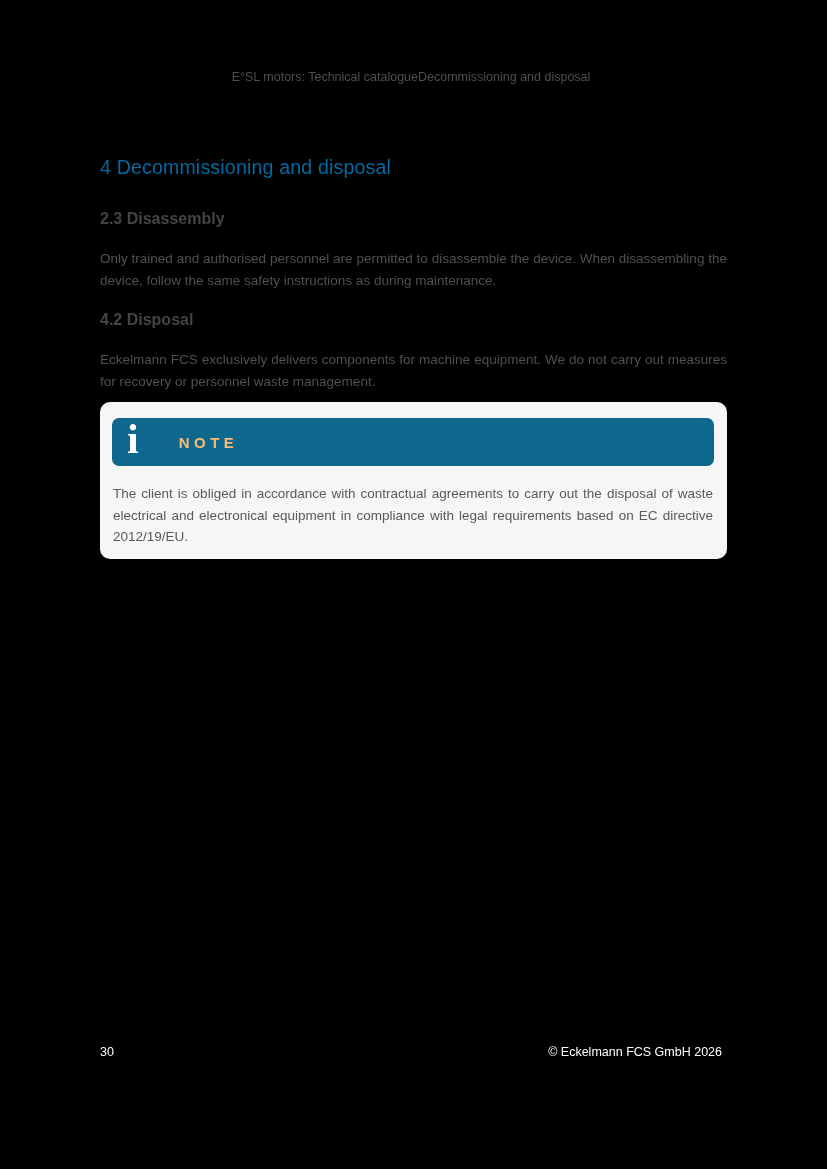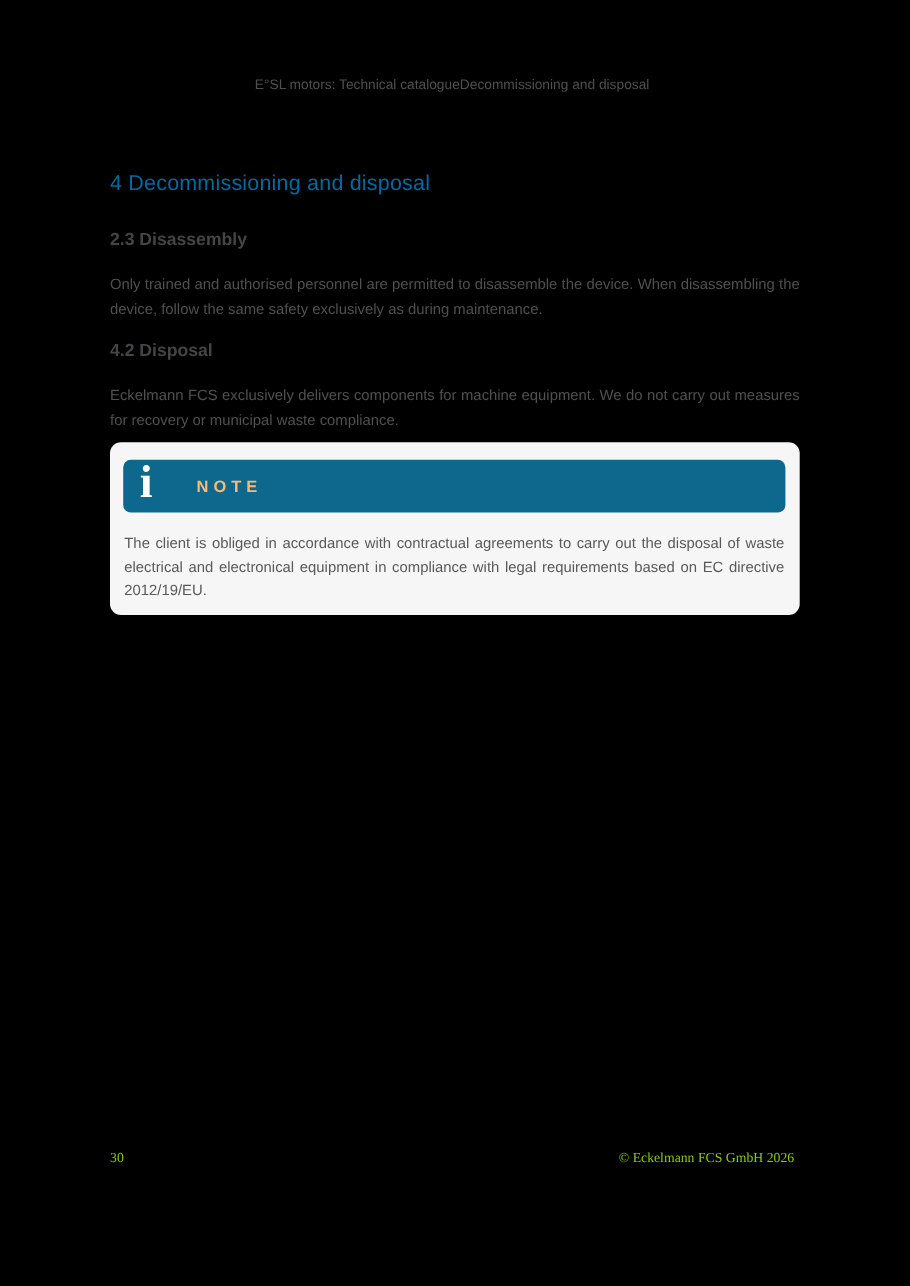--- a/index.html
+++ b/index.html
@@ -102,41 +102,40 @@
     text-align: justify;
   }
   .page-footer {
     position: absolute;
     top: 1045px;
     left: 100px;
     width: 622px;
     display: flex;
     justify-content: space-between;
     font-size: 12.5px;
-    color: #84cc16;
-    font-family: Liberation Serif, serif;
+    color: #ffffff;
   }
 </style>
 </head>
 <body>
 
 <div class="page">
 
   <div class="running-header">
     <span>E°SL motors: Technical catalogue</span>
     <span>Decommissioning and disposal</span>
   </div>
 
   <div class="doc-title">4 Decommissioning and disposal</div>
 
   <div class="section-heading heading-1">2.3 Disassembly</div>
-  <div class="para para-1">Only trained and authorised personnel are permitted to disassemble the device. When disassembling the device, follow the same safety exclusively as during maintenance.</div>
+  <div class="para para-1">Only trained and authorised personnel are permitted to disassemble the device. When disassembling the device, follow the same safety instructions as during maintenance.</div>
 
   <div class="section-heading heading-2">4.2 Disposal</div>
-  <div class="para para-2">Eckelmann FCS exclusively delivers components for machine equipment. We do not carry out measures for recovery or municipal waste compliance.</div>
+  <div class="para para-2">Eckelmann FCS exclusively delivers components for machine equipment. We do not carry out measures for recovery or personnel waste management.</div>
 
   <div class="note-card">
     <div class="note-header">
       <span class="note-icon">i</span>
       <span class="note-label">NOTE</span>
     </div>
     <div class="note-body">The client is obliged in accordance with contractual agreements to carry out the disposal of waste electrical and electronical equipment in compliance with legal requirements based on EC directive 2012/19/EU.</div>
   </div>
 
   <div class="page-footer">

